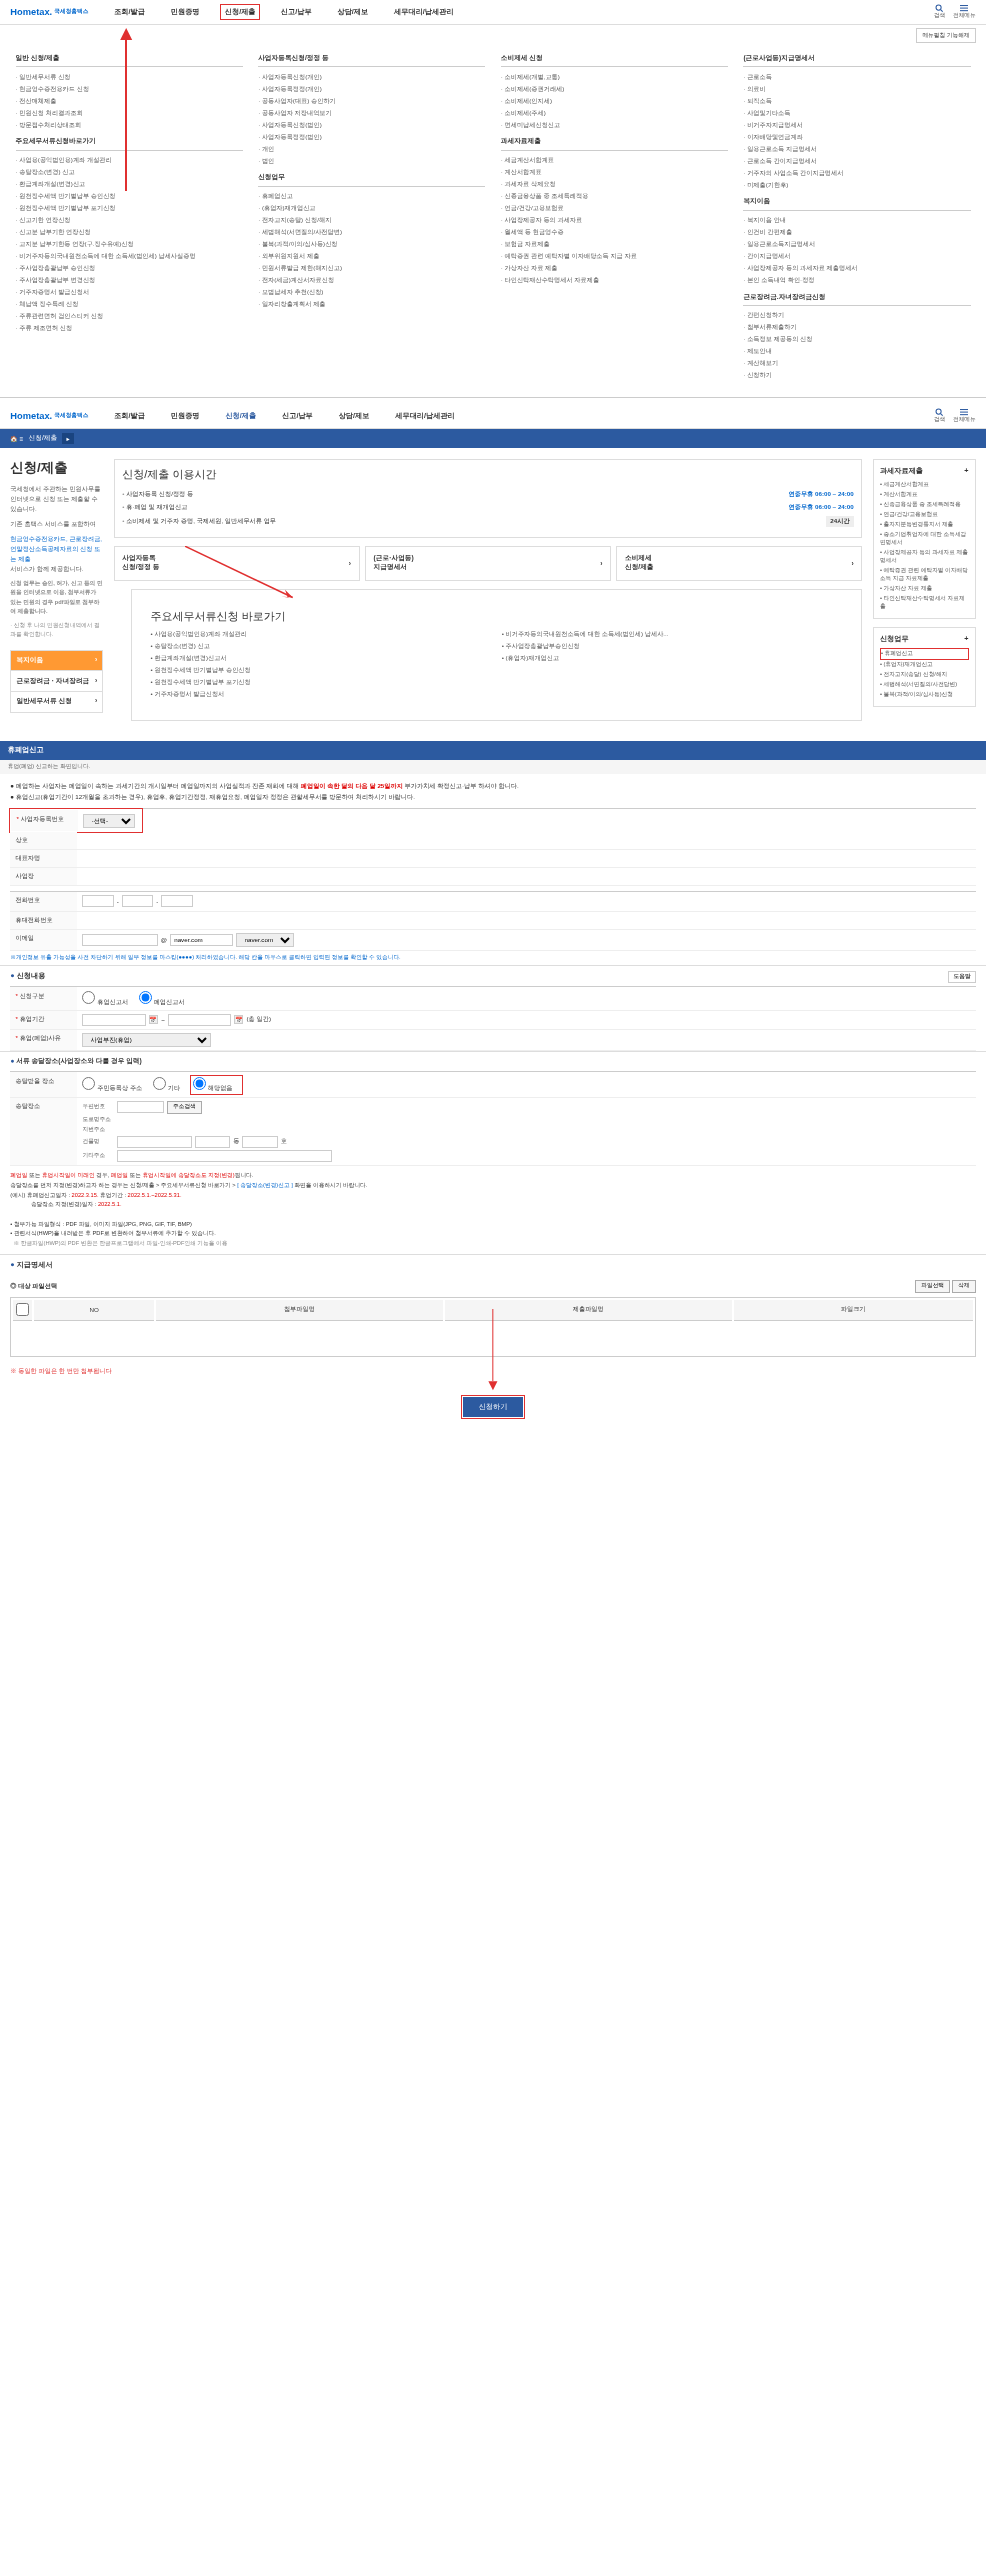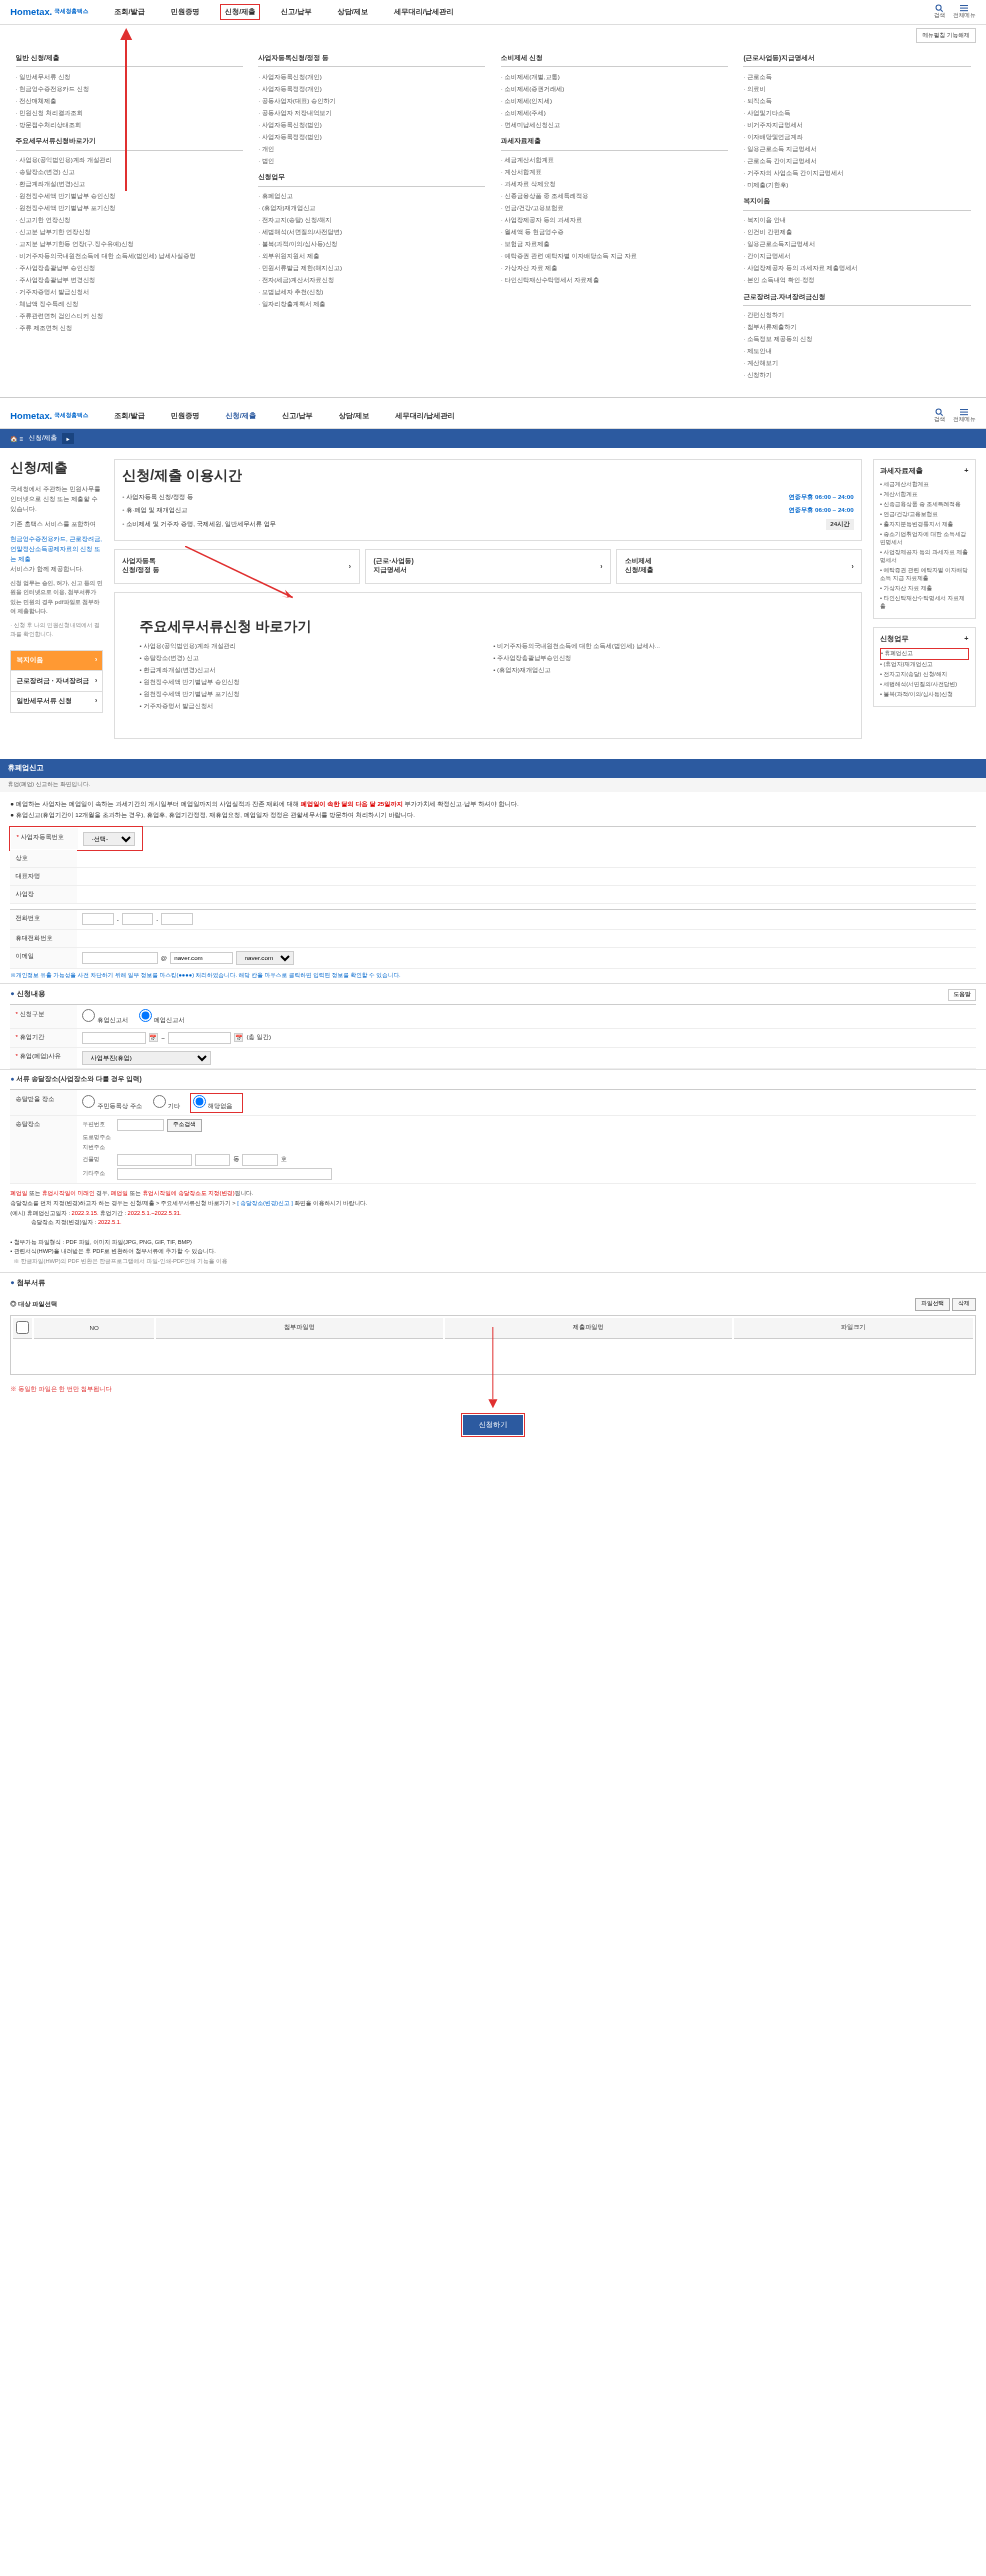--- a/index.html
+++ b/index.html
@@ -36,31 +36,31 @@
 .s2-body { display: flex; padding: 10.3px; gap: 10.3px; position: relative; }
 .left-panel { width: 93px; }
 .left-title { font-size: 13.4px; font-weight: bold; margin-bottom: 7.7px; }
 .left-desc { font-size: 6.2px; color: #555; line-height: 1.6; margin-bottom: 5.2px; }
 .left-link { color: #0066cc; font-size: 6.2px; line-height: 1.6; }
 .side-nav { margin-top: 10.3px; }
 .side-item { border: 0.5px solid #ddd; padding: 5.2px; font-size: 6.7px; font-weight: bold; cursor: pointer; display: flex; justify-content: space-between; margin-bottom: -0.5px; }
 .side-item.orange { background: #ff9933; color: #fff; }
 .center-panel { flex: 1; }
 .info-box { border: 0.5px solid #ddd; padding: 7.7px; margin-bottom: 7.7px; }
-.info-title { font-weight: bold; font-size: 14px; margin-bottom: 5.2px; }
+.info-title { font-weight: normal; font-size: 11px; margin-bottom: 5.2px; }
 .info-row { display: flex; align-items: center; font-size: 6.2px; padding: 2.1px 0; }
 .info-bullet:before { content: "• "; color: #999; }
 .info-time { margin-left: auto; color: #0066cc; font-weight: bold; }
 .steps { display: flex; gap: 5.2px; margin-top: 5.2px; }
 .step { flex: 1; border: 0.5px solid #ddd; padding: 5.2px; text-align: center; font-size: 5.7px; position: relative; }
 .step-num { font-weight: bold; margin-bottom: 2.1px; }
 .step-num.orange { color: #ff6600; }
 .three-boxes { display: flex; gap: 5.2px; margin-bottom: 7.7px; }
 .small-box { flex: 1; border: 0.5px solid #ddd; padding: 7.7px; font-size: 6.7px; font-weight: bold; cursor: pointer; display: flex; justify-content: space-between; align-items: center; }
-.shortcut-box { border: 0.5px solid #ddd; padding: 25px; }
+.shortcut-box { border: 0.5px solid #ddd; padding: 19px; margin-left: 17px; }
 .shortcut-cols { display: flex; gap: 10.3px; }
 .shortcut-list { flex: 1; list-style: none; font-size: 6.2px; }
 .shortcut-list li { padding: 1.5px 0; color: #555; cursor: pointer; }
 .shortcut-list li:before { content: "• "; }
 .right-panel { width: 103px; }
 .r-box { border: 0.5px solid #ddd; padding: 6.2px; margin-bottom: 7.7px; }
 .r-title { font-weight: bold; font-size: 7.2px; margin-bottom: 4.1px; display: flex; justify-content: space-between; }
 .r-list { list-style: none; font-size: 5.7px; }
 .r-list li { padding: 1px 0; color: #555; cursor: pointer; }
 .r-list li:before { content: "• "; }
@@ -544,21 +544,21 @@
     <div><span class="hl-red">폐업일</span><span> 또는 </span><span class="hl-red">휴업시작일이 미래인 </span><span>경우, </span><span class="hl-red">폐업일</span><span> 또는 </span><span class="hl-red">휴업시작일에 송달장소도 지정(변경)</span><span>됩니다.</span></div>
     <div><span>송달장소를 먼저 지정(변경)하고자 하는 경우는 신청/제출 &gt; 주요세무서류신청 바로가기 &gt; </span><span class="hl-blue">[ 송달장소(변경)신고 ]</span><span> 화면을 이용하시기 바랍니다.</span></div>
     <div><span>(예시) 휴폐업신고일자 : </span><span class="hl-red">2022.3.15.</span><span>   휴업기간 : </span><span class="hl-red">2022.5.1.~2022.5.31.</span></div>
     <div style="margin-left:20.6px"><span>송달장소 지정(변경)일자 : </span><span class="hl-red">2022.5.1.</span></div>
     <br>
     <div>• <span>첨부가능 파일형식 : PDF 파일, 이미지 파일(JPG, PNG, GIF, TIF, BMP)</span></div>
     <div>• <span>관련서식(HWP)을 내려받은 후 PDF로 변환하여 첨부서류에 추가할 수 있습니다.</span></div>
     <div style="color:#888">&nbsp;&nbsp;<span>※ 한글파일(HWP)의 PDF 변환은 한글프로그램에서 파일-인쇄-PDF인쇄 기능을 이용</span></div>
   </div>
 
-  <div class="sec-title">첨부서류</div>
+  <div class="sec-title">지급명세서</div>
   <div class="attach-hdr">
     <span style="font-weight:bold">◎ <span>대상 파일선택</span></span>
     <span>
       <button class="btn-small">파일선택</button>
       <button class="btn-small">삭제</button>
     </span>
   </div>
   <table class="attach-table">
     <thead>
         <tr>

